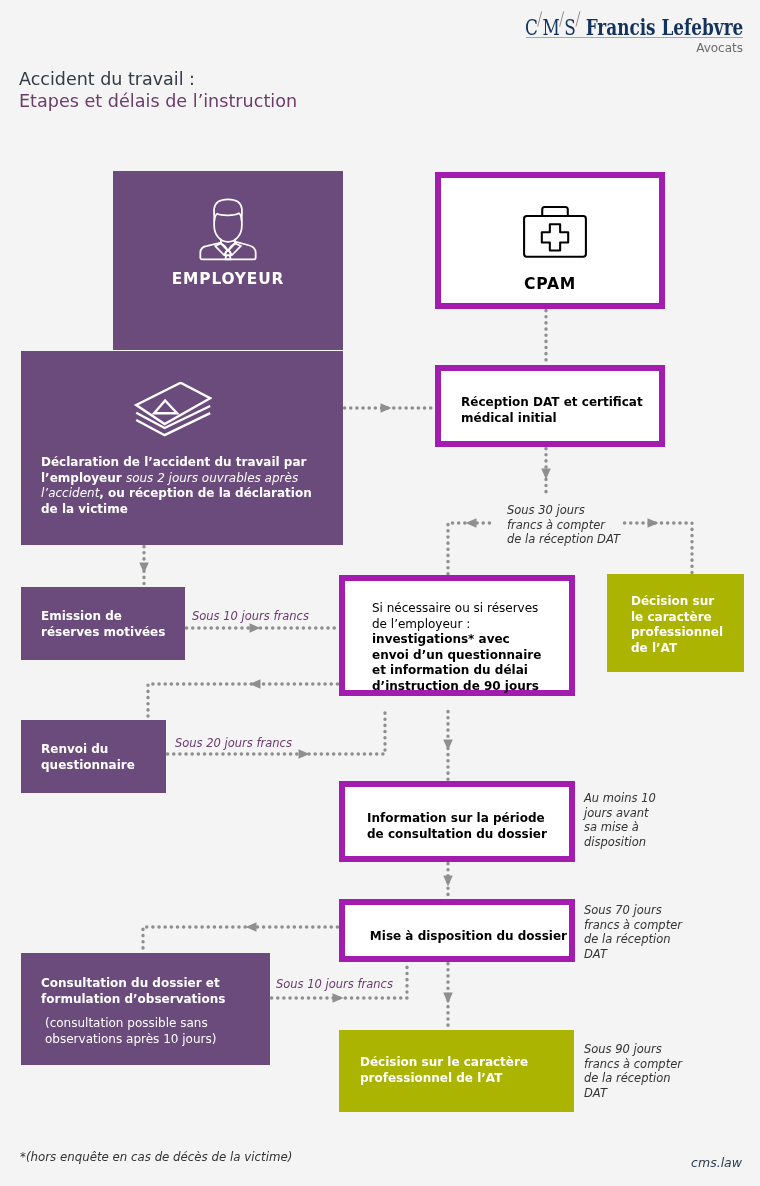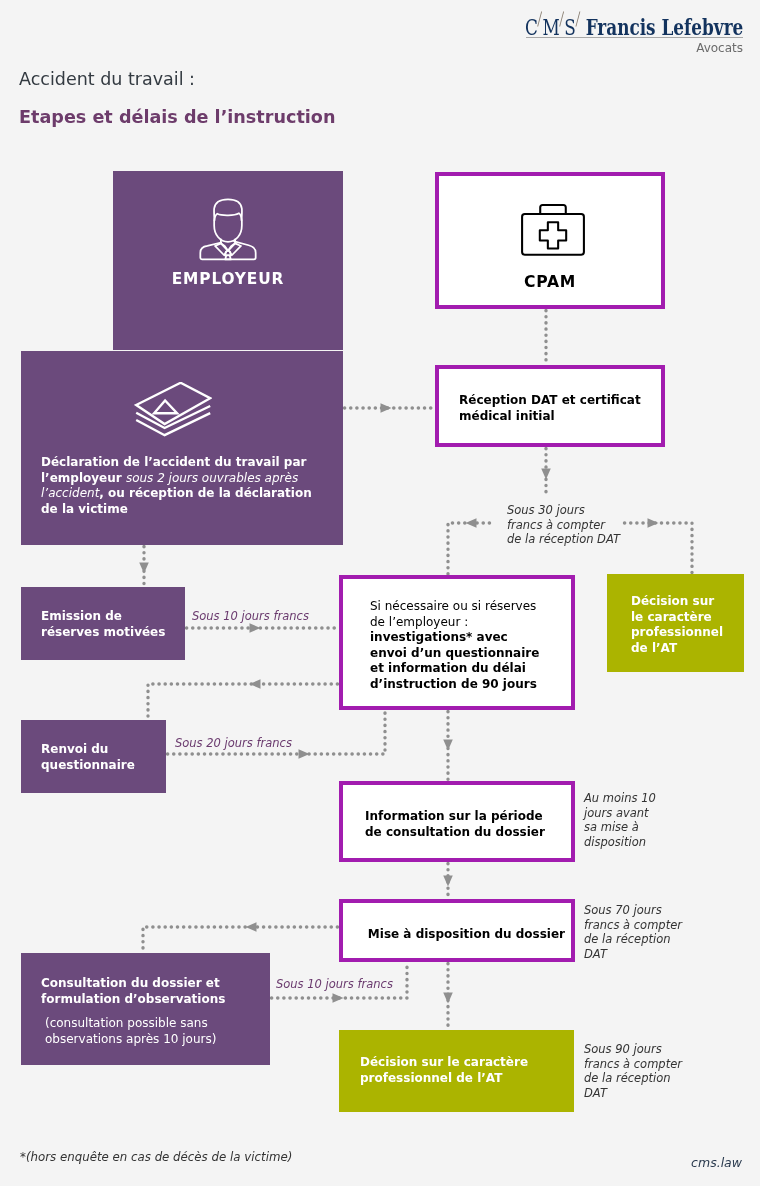--- a/index.html
+++ b/index.html
@@ -11,27 +11,27 @@
   #logo{left:0;top:0;width:760px;height:60px;}
   #logo .lg-main{position:absolute;left:525px;top:13px;font-family:"DejaVu Serif Condensed","DejaVu Serif",serif;font-size:23px;color:#13335e;white-space:nowrap;transform:scaleX(0.815);transform-origin:left top;}
   #logo .lg-main b{font-weight:bold;}
   #logo .prime{color:#8a7f72;font-size:15px;position:relative;top:-12px;display:inline-block;transform:skewX(-18deg);font-weight:normal;margin:0 0.5px;}
   #logo .lg-rule{position:absolute;left:526px;top:37px;width:217px;height:1px;background:#a8a8a8;}
   #logo .lg-sub{position:absolute;left:526px;top:41px;width:217px;text-align:right;font-family:"DejaVu Sans",sans-serif;font-size:12px;color:#6b6b6b;letter-spacing:0px;}
 
   
   #title{left:19px;top:69px;width:600px;}
   #title .t1{font-size:17.5px;color:#333a41;line-height:21px;white-space:nowrap;}
-  #title .t2{font-size:17.6px;font-weight:bold;color:#6d3c6b;line-height:21px;margin-top:17px;white-space:nowrap;}
+  #title .t2{font-size:17.6px;font-weight:normal;color:#6d3c6b;line-height:21px;margin-top:1px;white-space:nowrap;}
 
   
   .box{position:absolute;box-sizing:border-box;}
   .box.purple{background:#6B4A7C;color:#ffffff;}
   .box.olive{background:#ABB400;color:#ffffff;}
-  .box.white{background:#ffffff;border:4px solid #a21caf;color:#000000;}
+  .box.white{background:#ffffff;border:6px solid #a21caf;color:#000000;}
 
   .bodytxt{position:absolute;font-size:12px;font-weight:bold;line-height:15.5px;white-space:nowrap;}
   .bodytxt .it{font-weight:normal;font-style:italic;}
   .bodytxt .reg{font-weight:normal;font-style:normal;}
 
   .hd{position:absolute;left:0;width:100%;text-align:center;font-weight:bold;}
 
   
   .cap{position:absolute;font-size:11.5px;font-style:italic;line-height:14.6px;color:#333333;white-space:nowrap;}
   .cap.plum{color:#6a3a6e;}
@@ -147,21 +147,21 @@
     </div>
   </div>
 
   <div class="box purple" id="n-emission" style="left:21px;top:587px;width:164px;height:73px;">
     <div class="bodytxt" style="left:20px;top:22px;width:140px;">
       <span>Emission de</span><br>
       <span>réserves motivées</span>
     </div>
   </div>
 
-  <div class="box white" id="n-investigations" style="left:339px;top:575px;width:236px;height:135px;">
+  <div class="box white" id="n-investigations" style="left:339px;top:575px;width:236px;height:121px;">
     <div class="bodytxt" style="left:27px;top:20px;width:200px;">
       <span class="reg">Si nécessaire ou si réserves</span><br>
       <span class="reg">de l’employeur :</span><br>
       <span>investigations* avec</span><br>
       <span>envoi d’un questionnaire</span><br>
       <span>et information du délai</span><br>
       <span>d’instruction de 90 jours</span>
     </div>
   </div>
 

